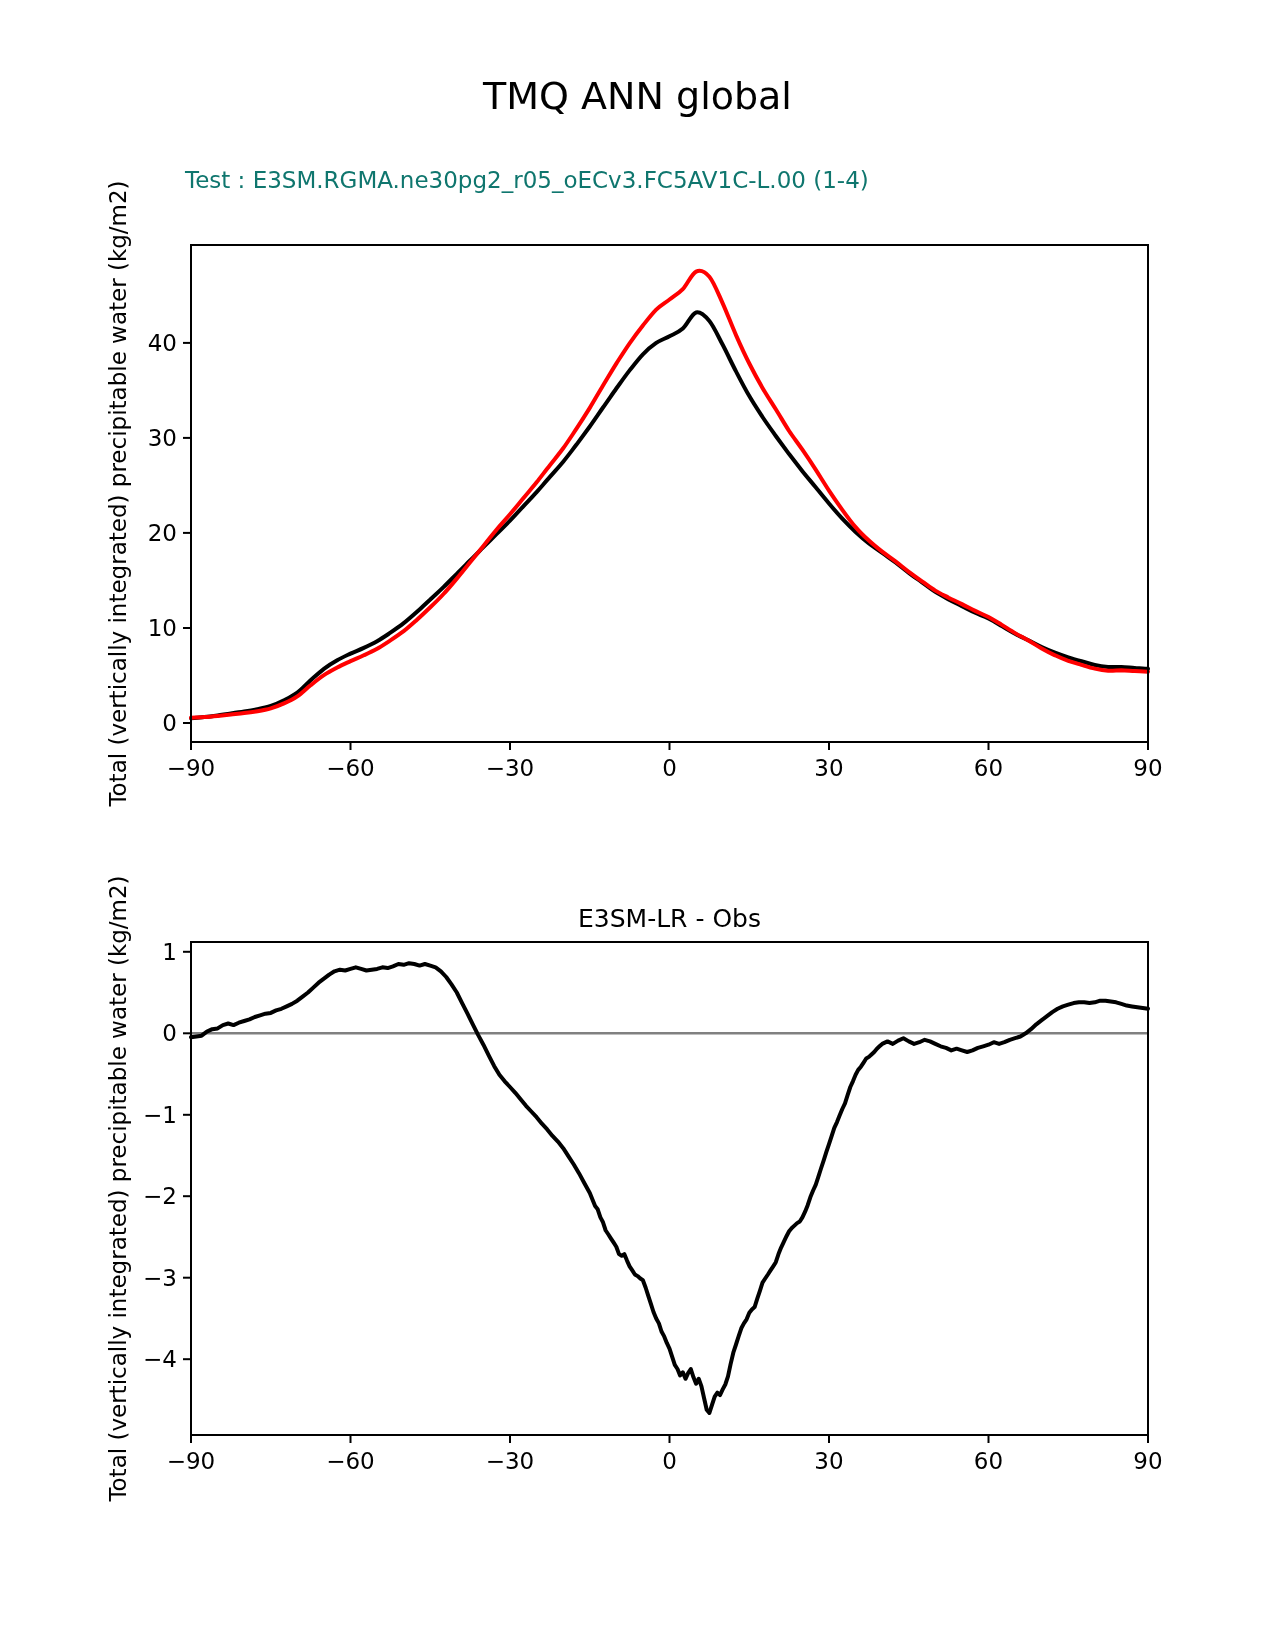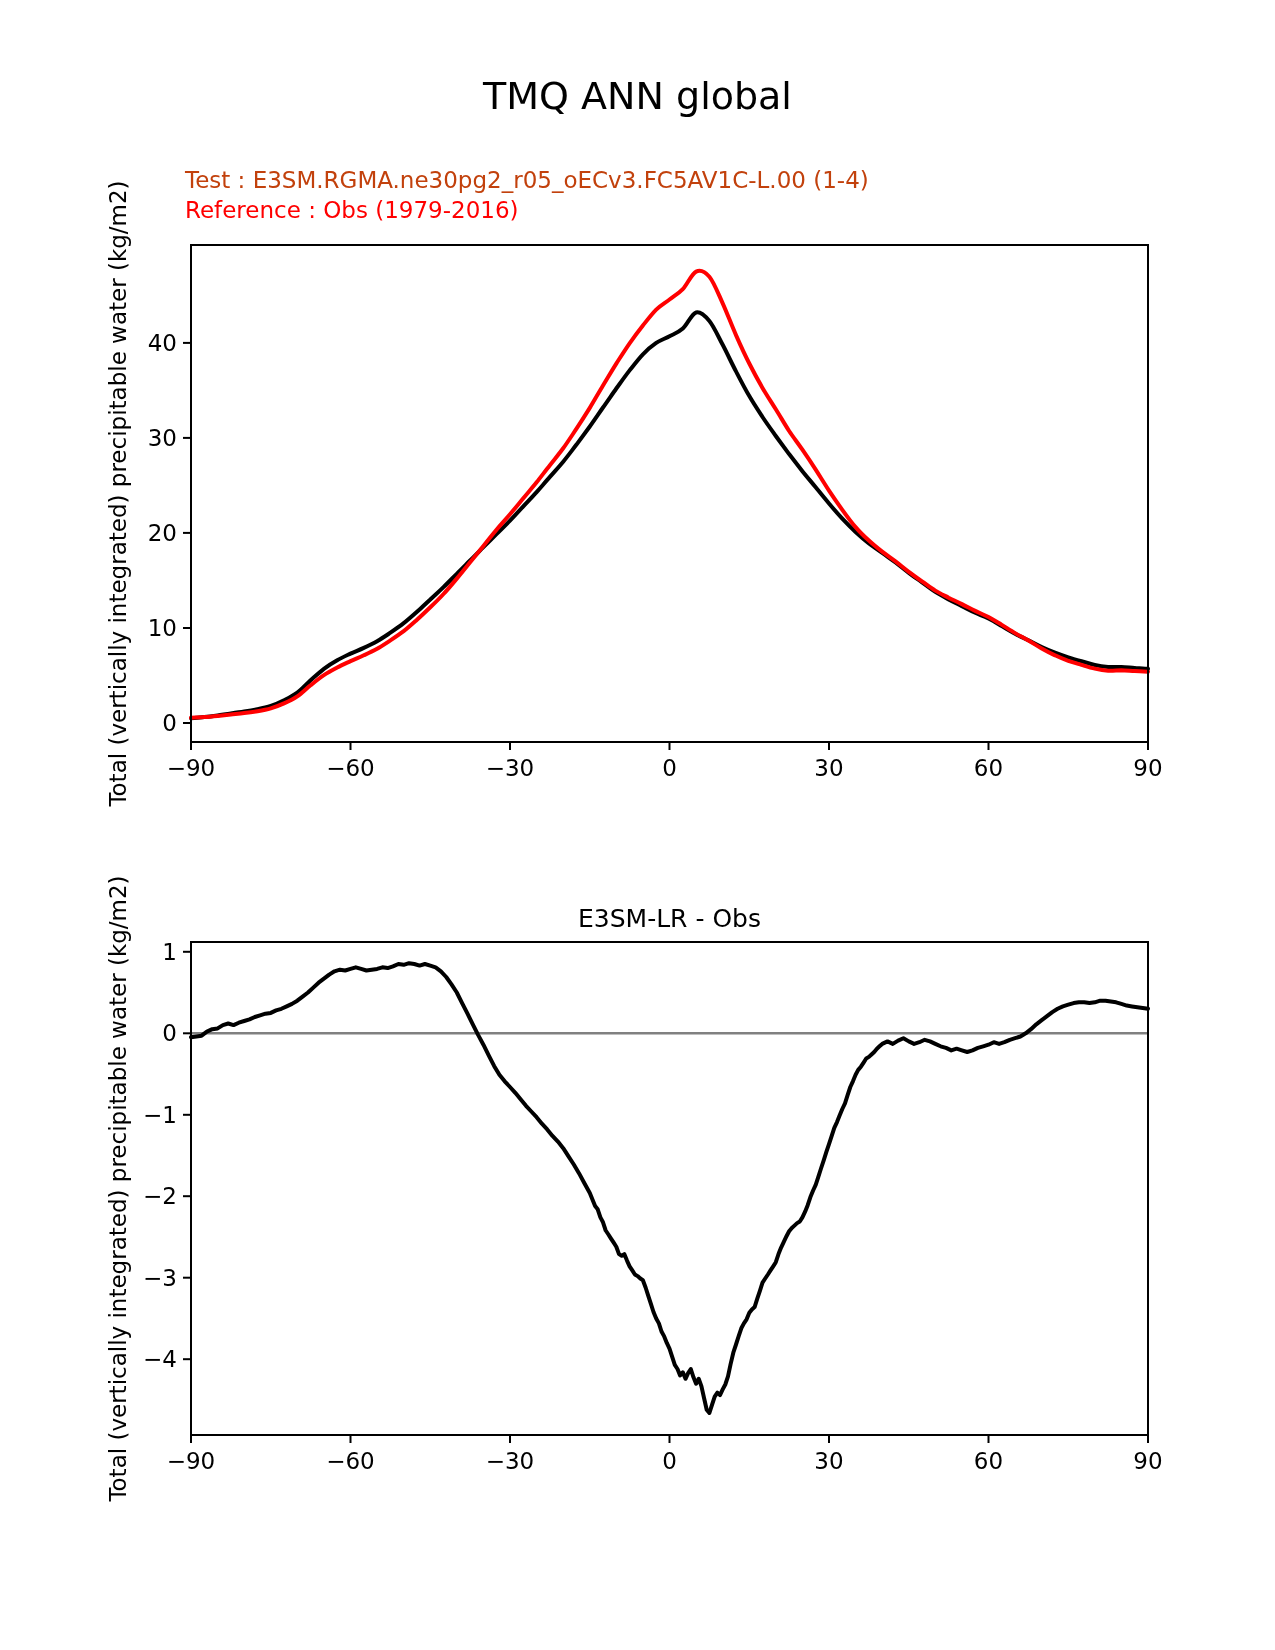--- a/index.html
+++ b/index.html
@@ -8,31 +8,30 @@
     width:1227px;height:1650px;
     background:#ffffff;
     font-family:"DejaVu Sans", sans-serif;
     overflow:hidden;
   }
   .suptitle{
     position:absolute;top:74px;left:0;width:1275px;
     text-align:center;font-size:38px;color:#000;line-height:44px;
   }
   .hdr{position:absolute;left:185px;font-size:23px;line-height:30px;white-space:nowrap;}
-  .hdr-test{top:165px;color:#c2410c;}
+  .hdr-test{top:165px;color:#0f766e;}
   .hdr-ref{top:195px;color:#ff0000;}
   svg text{font-family:"DejaVu Sans", sans-serif;fill:#000;}
 </style>
 </head>
 <body>
 
 <div class="figure">
   <div class="suptitle">TMQ ANN global</div>
   <div class="hdr hdr-test">Test : E3SM.RGMA.ne30pg2_r05_oECv3.FC5AV1C-L.00 (1-4)</div>
-  <div class="hdr hdr-ref">Reference : Obs (1979-2016)</div>
   <svg id="plots" width="1275" height="1650" viewBox="0 0 1275 1650" aria-hidden="false">
       <path d="M191.0,718.2C193.2,718.1 199.9,717.6 204.3,717.1C208.7,716.6 213.2,716.0 217.6,715.4C222.0,714.8 226.4,714.1 230.9,713.5C235.3,712.9 239.7,712.3 244.2,711.6C248.6,710.9 253.0,710.2 257.5,709.2C261.9,708.3 266.3,707.4 270.8,705.9C275.2,704.4 279.6,702.4 284.0,700.2C288.5,698.0 292.9,695.9 297.3,692.6C301.8,689.3 306.2,684.2 310.6,680.2C315.1,676.3 319.5,672.2 323.9,668.8C328.3,665.5 332.8,662.8 337.2,660.3C341.6,657.7 346.1,655.7 350.5,653.6C354.9,651.6 359.4,650.0 363.8,647.9C368.2,645.9 372.7,643.8 377.1,641.3C381.5,638.7 385.9,635.7 390.4,632.7C394.8,629.7 399.2,626.7 403.7,623.2C408.1,619.7 412.5,615.8 417.0,611.8C421.4,607.9 425.8,603.6 430.3,599.5C434.7,595.3 439.1,591.4 443.5,587.1C448.0,582.8 452.4,578.2 456.8,573.8C461.3,569.4 465.7,564.9 470.1,560.5C474.6,556.1 479.0,551.6 483.4,547.2C487.8,542.8 492.3,538.3 496.7,533.9C501.1,529.5 505.6,525.2 510.0,520.6C514.4,516.0 518.9,511.1 523.3,506.3C527.7,501.6 532.2,497.0 536.6,492.1C541.0,487.2 545.4,481.9 549.9,476.9C554.3,471.8 558.7,467.1 563.2,461.7C567.6,456.3 572.0,450.4 576.5,444.6C580.9,438.7 585.3,432.7 589.8,426.5C594.2,420.3 598.6,413.8 603.0,407.5C607.5,401.2 611.9,394.7 616.3,388.5C620.8,382.3 625.2,376.1 629.6,370.4C634.1,364.7 638.5,358.9 642.9,354.3C647.3,349.7 651.8,345.9 656.2,342.9C660.6,339.9 665.1,338.6 669.5,336.2C673.9,333.9 678.4,332.6 682.8,328.6C687.2,324.7 691.7,313.7 696.1,312.5C700.5,311.2 704.9,315.6 709.4,321.0C713.8,326.4 718.2,336.4 722.7,344.8C727.1,353.2 731.5,362.8 736.0,371.4C740.4,379.9 744.8,388.5 749.3,396.1C753.7,403.7 758.1,410.3 762.5,417.0C767.0,423.7 771.4,429.8 775.8,436.0C780.3,442.2 784.7,448.2 789.1,454.1C793.6,459.9 798.0,465.6 802.4,471.2C806.8,476.7 811.3,481.9 815.7,487.3C820.1,492.7 824.6,498.3 829.0,503.5C833.4,508.7 837.9,513.9 842.3,518.7C846.7,523.4 851.2,527.9 855.6,532.0C860.0,536.1 864.4,539.9 868.9,543.4C873.3,546.9 877.7,549.7 882.2,552.9C886.6,556.1 891.0,559.1 895.5,562.4C899.9,565.7 904.3,569.5 908.8,572.8C913.2,576.2 917.6,579.2 922.0,582.4C926.5,585.5 930.9,589.0 935.3,591.9C939.8,594.7 944.2,597.1 948.6,599.5C953.1,601.8 957.5,603.9 961.9,606.1C966.3,608.3 970.8,610.7 975.2,612.8C979.6,614.8 984.1,616.2 988.5,618.5C992.9,620.7 997.4,623.5 1001.8,626.1C1006.2,628.6 1010.7,631.3 1015.1,633.7C1019.5,636.0 1023.9,638.1 1028.4,640.3C1032.8,642.5 1037.2,644.9 1041.7,647.0C1046.1,649.0 1050.5,650.9 1055.0,652.7C1059.4,654.4 1063.8,656.0 1068.3,657.4C1072.7,658.8 1077.1,660.0 1081.5,661.2C1086.0,662.5 1090.4,664.1 1094.8,665.0C1099.3,666.0 1103.7,666.6 1108.1,666.9C1112.6,667.2 1117.0,666.8 1121.4,666.9C1125.8,667.1 1130.3,667.6 1134.7,667.9C1139.1,668.2 1145.8,668.7 1148.0,668.8" fill="none" stroke="#000000" stroke-width="4" stroke-linejoin="round" stroke-linecap="round"></path>
       <path d="M191.0,717.8C193.2,717.7 199.9,717.4 204.3,717.1C208.7,716.8 213.2,716.4 217.6,716.0C222.0,715.5 226.4,715.0 230.9,714.5C235.3,714.0 239.7,713.6 244.2,713.0C248.6,712.5 253.0,712.0 257.5,711.2C261.9,710.4 266.3,709.6 270.8,708.3C275.2,707.0 279.6,705.4 284.0,703.4C288.5,701.4 292.9,699.4 297.3,696.4C301.8,693.4 306.2,688.8 310.6,685.3C315.1,681.7 319.5,678.1 323.9,675.2C328.3,672.2 332.8,669.9 337.2,667.6C341.6,665.2 346.1,663.2 350.5,661.1C354.9,659.1 359.4,657.4 363.8,655.3C368.2,653.3 372.7,651.3 377.1,648.8C381.5,646.3 385.9,643.3 390.4,640.4C394.8,637.5 399.2,634.6 403.7,631.2C408.1,627.8 412.5,623.8 417.0,619.8C421.4,615.8 425.8,611.6 430.3,607.3C434.7,603.1 439.1,598.8 443.5,594.0C448.0,589.2 452.4,583.9 456.8,578.6C461.3,573.2 465.7,567.7 470.1,562.2C474.6,556.8 479.0,551.3 483.4,545.9C487.8,540.4 492.3,534.8 496.7,529.5C501.1,524.3 505.6,519.5 510.0,514.3C514.4,509.1 518.9,503.6 523.3,498.3C527.7,492.9 532.2,487.8 536.6,482.3C541.0,476.8 545.4,470.9 549.9,465.3C554.3,459.6 558.7,454.4 563.2,448.3C567.6,442.2 572.0,435.4 576.5,428.7C580.9,422.0 585.3,415.1 589.8,407.9C594.2,400.7 598.6,392.8 603.0,385.5C607.5,378.1 611.9,370.6 616.3,363.6C620.8,356.6 625.2,349.6 629.6,343.3C634.1,336.9 638.5,331.1 642.9,325.5C647.3,319.9 651.8,314.0 656.2,309.6C660.6,305.3 665.1,302.9 669.5,299.5C673.9,296.0 678.4,293.7 682.8,289.1C687.2,284.5 691.7,273.7 696.1,271.6C700.5,269.5 704.9,271.5 709.4,276.7C713.8,282.0 718.2,293.5 722.7,303.3C727.1,313.0 731.5,325.0 736.0,335.1C740.4,345.1 744.8,354.7 749.3,363.5C753.7,372.3 758.1,380.3 762.5,387.9C767.0,395.6 771.4,402.1 775.8,409.3C780.3,416.5 784.7,424.2 789.1,431.0C793.6,437.7 798.0,443.2 802.4,449.7C806.8,456.1 811.3,462.8 815.7,469.6C820.1,476.5 824.6,483.9 829.0,490.6C833.4,497.3 837.9,503.7 842.3,509.8C846.7,515.9 851.2,522.0 855.6,527.1C860.0,532.3 864.4,536.5 868.9,540.6C873.3,544.7 877.7,548.2 882.2,551.7C886.6,555.1 891.0,558.0 895.5,561.4C899.9,564.7 904.3,568.6 908.8,571.9C913.2,575.2 917.6,578.3 922.0,581.4C926.5,584.5 930.9,587.9 935.3,590.6C939.8,593.3 944.2,595.4 948.6,597.7C953.1,599.9 957.5,601.9 961.9,604.1C966.3,606.3 970.8,608.7 975.2,610.9C979.6,613.0 984.1,614.8 988.5,617.1C992.9,619.5 997.4,622.3 1001.8,624.9C1006.2,627.6 1010.7,630.5 1015.1,633.1C1019.5,635.7 1023.9,637.9 1028.4,640.5C1032.8,643.1 1037.2,646.0 1041.7,648.5C1046.1,651.0 1050.5,653.3 1055.0,655.3C1059.4,657.4 1063.8,659.2 1068.3,660.8C1072.7,662.3 1077.1,663.5 1081.5,664.8C1086.0,666.2 1090.4,667.7 1094.8,668.6C1099.3,669.6 1103.7,670.4 1108.1,670.7C1112.6,671.0 1117.0,670.3 1121.4,670.3C1125.8,670.4 1130.3,670.8 1134.7,671.0C1139.1,671.2 1145.8,671.6 1148.0,671.7" fill="none" stroke="#ff0000" stroke-width="4" stroke-linejoin="round" stroke-linecap="round"></path>
       <rect x="191" y="245" width="957" height="497" fill="none" stroke="#000000" stroke-width="2"></rect>
       <line x1="191.0" x2="191.0" y1="742" y2="750" stroke="#000000" stroke-width="2"></line>
       <text x="191.0" y="776" text-anchor="middle" font-size="23">−90</text>
       <line x1="350.5" x2="350.5" y1="742" y2="750" stroke="#000000" stroke-width="2"></line>
       <text x="350.5" y="776" text-anchor="middle" font-size="23">−60</text>
       <line x1="510.0" x2="510.0" y1="742" y2="750" stroke="#000000" stroke-width="2"></line>
       <text x="510.0" y="776" text-anchor="middle" font-size="23">−30</text>

